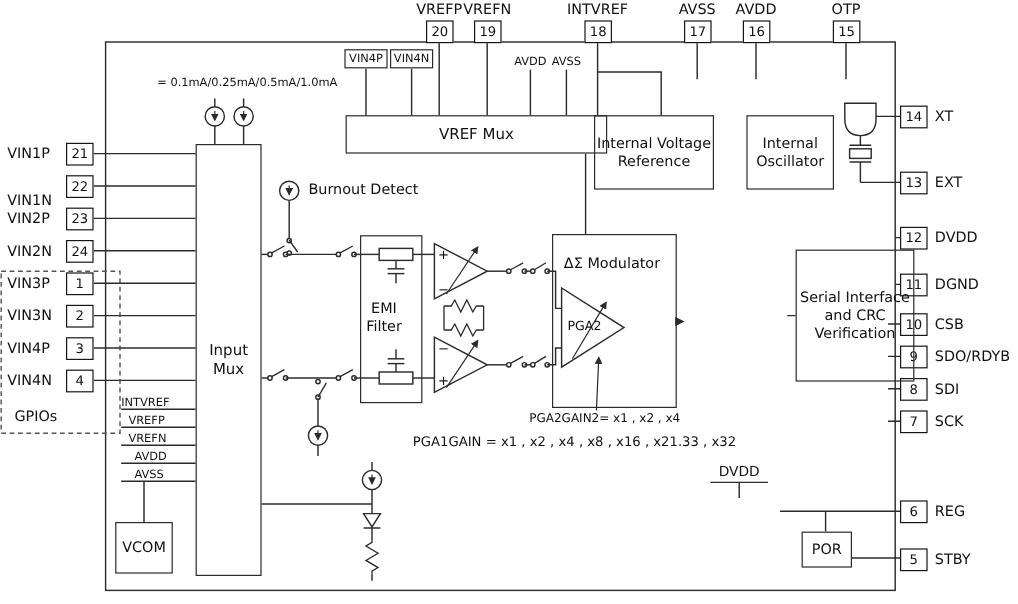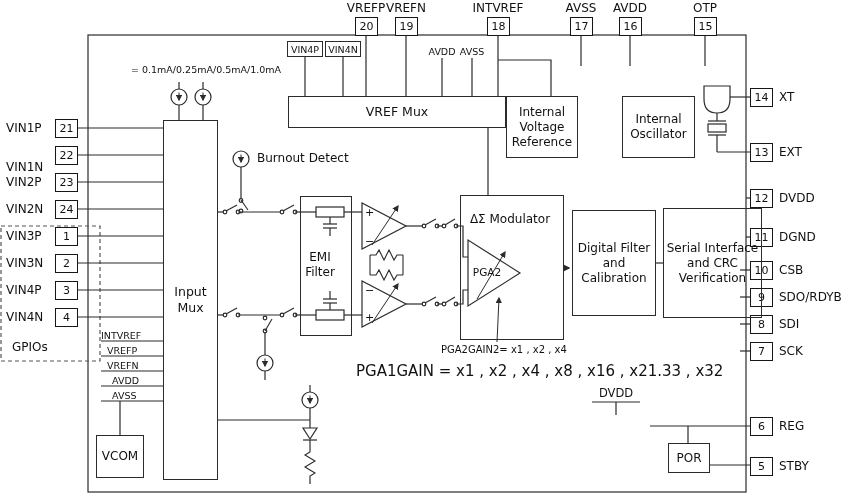--- a/index.html
+++ b/index.html
@@ -278,42 +278,41 @@
   <div class="pin-lbl" style="left:779px;top:317px">SDI</div>
   <div class="pin-box" style="left:750px;top:342px">7</div>
   <div class="pin-lbl" style="left:779px;top:344px">SCK</div>
   <div class="pin-box" style="left:750px;top:417px">6</div>
   <div class="pin-lbl" style="left:779px;top:419px">REG</div>
   <div class="pin-box" style="left:750px;top:457px">5</div>
   <div class="pin-lbl" style="left:779px;top:459px">STBY</div>
 
   <div class="blk" style="left:163px;top:120px;width:55px;height:360px;font-size:12.5px">Input Mux</div>
   <div class="blk" style="left:288px;top:96px;width:218px;height:32px;font-size:12.5px">VREF Mux</div>
-  <div class="blk" style="left:506px;top:96px;width:72px;height:62px">Internal Voltage Reference</div>
+  <div class="blk" style="left:495px;top:96px;width:100px;height:62px">Internal Voltage Reference</div>
   <div class="blk" style="left:622px;top:96px;width:73px;height:62px">Internal Oscillator</div>
   <div class="blk" style="left:300px;top:196px;width:52px;height:140px"></div>
   <div class="txt t-center" style="left:300px;top:250px;width:40px">EMI Filter</div>
   <div class="blk" style="left:460px;top:195px;width:104px;height:145px"></div>
   <div class="txt t-center nowrap" style="left:462px;top:212px;width:96px">ΔΣ Modulator</div>
   <div class="txt t-center" style="left:468px;top:266px;width:38px;font-size:10.5px">PGA2</div>
-  <div class="blk" style="left:572px;top:210px;width:84px;height:106px">Digital Filter and Calibration</div>
   <div class="blk" style="left:663px;top:208px;width:99px;height:110px">Serial Interface and CRC Verification</div>
   <div class="blk" style="left:668px;top:443px;width:42px;height:30px">POR</div>
   <div class="blk" style="left:96px;top:435px;width:48px;height:43px">VCOM</div>
 
   <div class="note" style="left:131px;top:64px;font-size:9.5px">= 0.1mA/0.25mA/0.5mA/1.0mA</div>
   <div class="note" style="left:257px;top:151px;font-size:12px">Burnout Detect</div>
 
   <div class="small-box" style="left:287px;top:41px;width:36px;height:16px">VIN4P</div>
   <div class="small-box" style="left:325px;top:41px;width:36px;height:16px">VIN4N</div>
   <div class="note t-center" style="left:427px;top:46px;width:30px;font-size:9.5px">AVDD</div>
   <div class="note t-center" style="left:457px;top:46px;width:30px;font-size:9.5px">AVSS</div>
 
   <div class="note" style="left:441px;top:344px;font-size:10px">PGA2GAIN2= x1 , x2 , x4</div>
-  <div class="note" style="left:356px;top:362px;font-size:15px">PGA1GAIN = x1 , x2 , x4 , x8 , x16 , x21.33 , x32</div>
+  <div class="note" style="left:344px;top:362px;font-size:11px">PGA1GAIN = x1 , x2 , x4 , x8 , x16 , x21.33 , x32</div>
 
   <div class="note" style="left:101px;top:330px;font-size:9.5px">INTVREF</div>
   <div class="note" style="left:107px;top:345px;font-size:9.5px">VREFP</div>
   <div class="note" style="left:107px;top:360px;font-size:9.5px">VREFN</div>
   <div class="note" style="left:112px;top:375px;font-size:9.5px">AVDD</div>
   <div class="note" style="left:112px;top:390px;font-size:9.5px">AVSS</div>
 
   <div class="note t-center" style="left:596px;top:386px;width:40px;font-size:11.5px">DVDD</div>
 
 </div>

